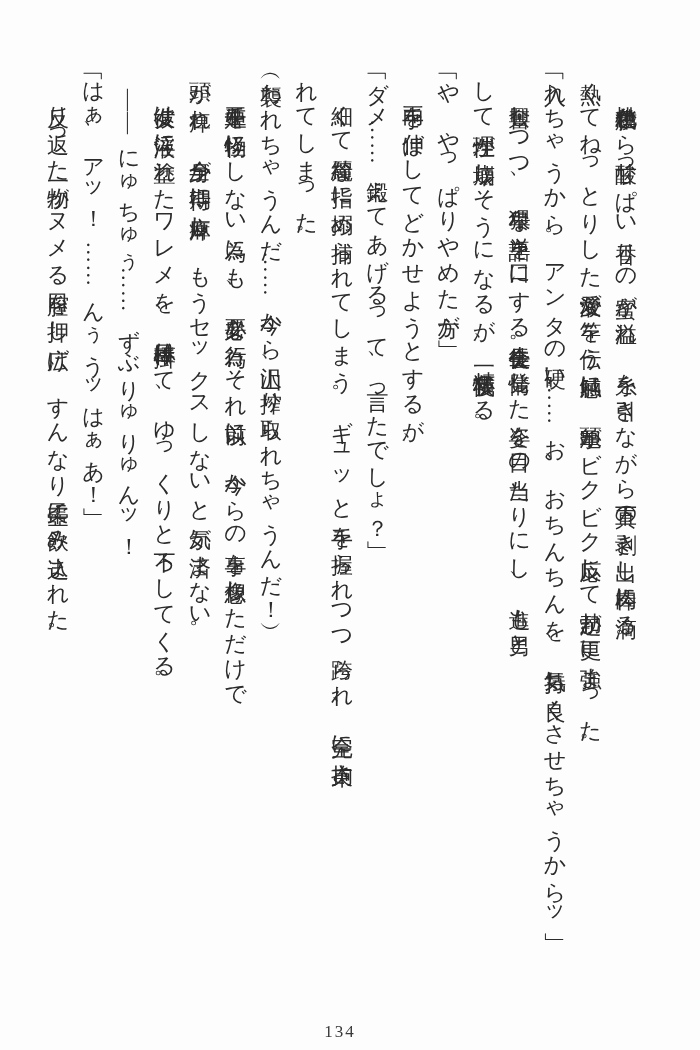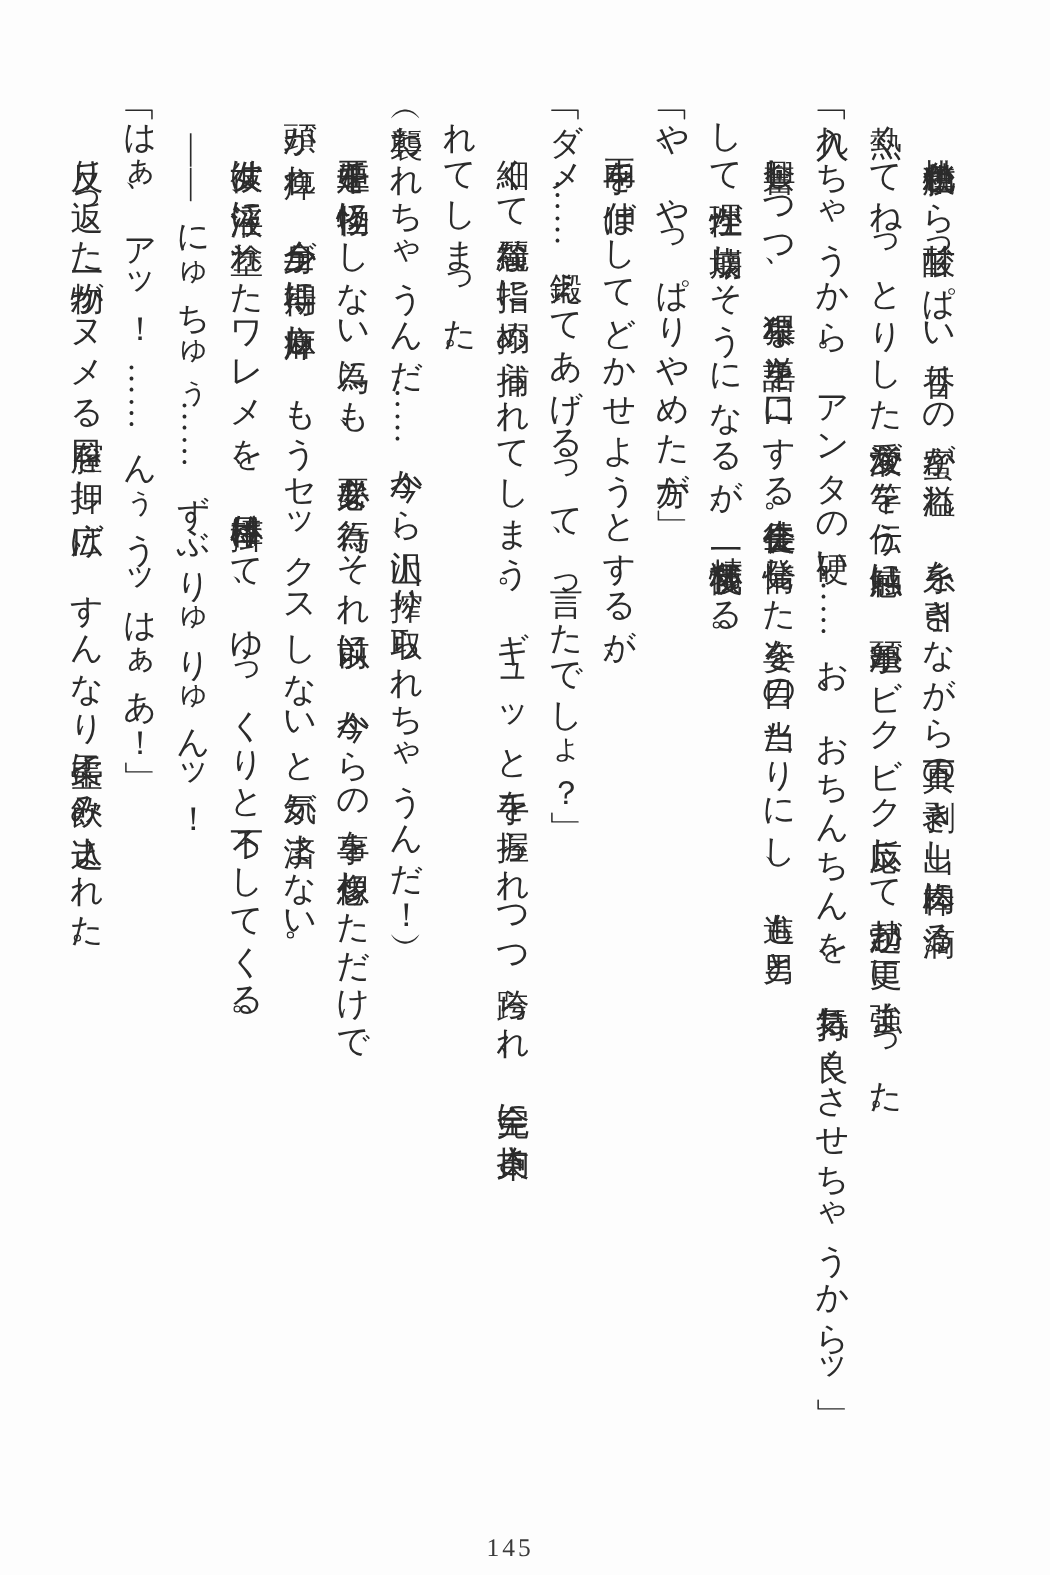--- a/index.html
+++ b/index.html
@@ -62,14 +62,14 @@
       <div class="text-column indent">細くて綺麗な指に搦め捕られてしまう。ギュッと手を握られつつ跨られ、完全に拘束さ</div>
       <div class="text-column">れてしまった。</div>
       <div class="text-column">（襲われちゃうんだ……今から沢山、搾り取られちゃうんだ！）</div>
       <div class="text-column indent">千亜姫を怪物にしない為にも、必要な行為。それ以前に、今からの事を想像しただけで</div>
       <div class="text-column">頭が痺れ、全身が期待に麻痺し、もうセックスしないと気が済まない。</div>
       <div class="text-column indent">彼女は淫液に塗れたワレメを、雄棒目掛けて、ゆっくりと下ろしてくる。</div>
       <div class="text-column indent">――にゅちゅぅ……ずぶりゅりゅんッ！</div>
       <div class="text-column">「はぁ、アッ！　……んぅうッはぁあ！」</div>
       <div class="text-column indent">反り返った一物がヌメる膣口を押し広げ、すんなり柔壺に飲み込まれた。</div>
     </div>
-  <div class="page-number" style="color: rgb(58, 58, 58);">145</div>
+  <div class="page-number" style="color: rgb(58, 58, 58);">134</div>
 </div>
 
 </body></html>

